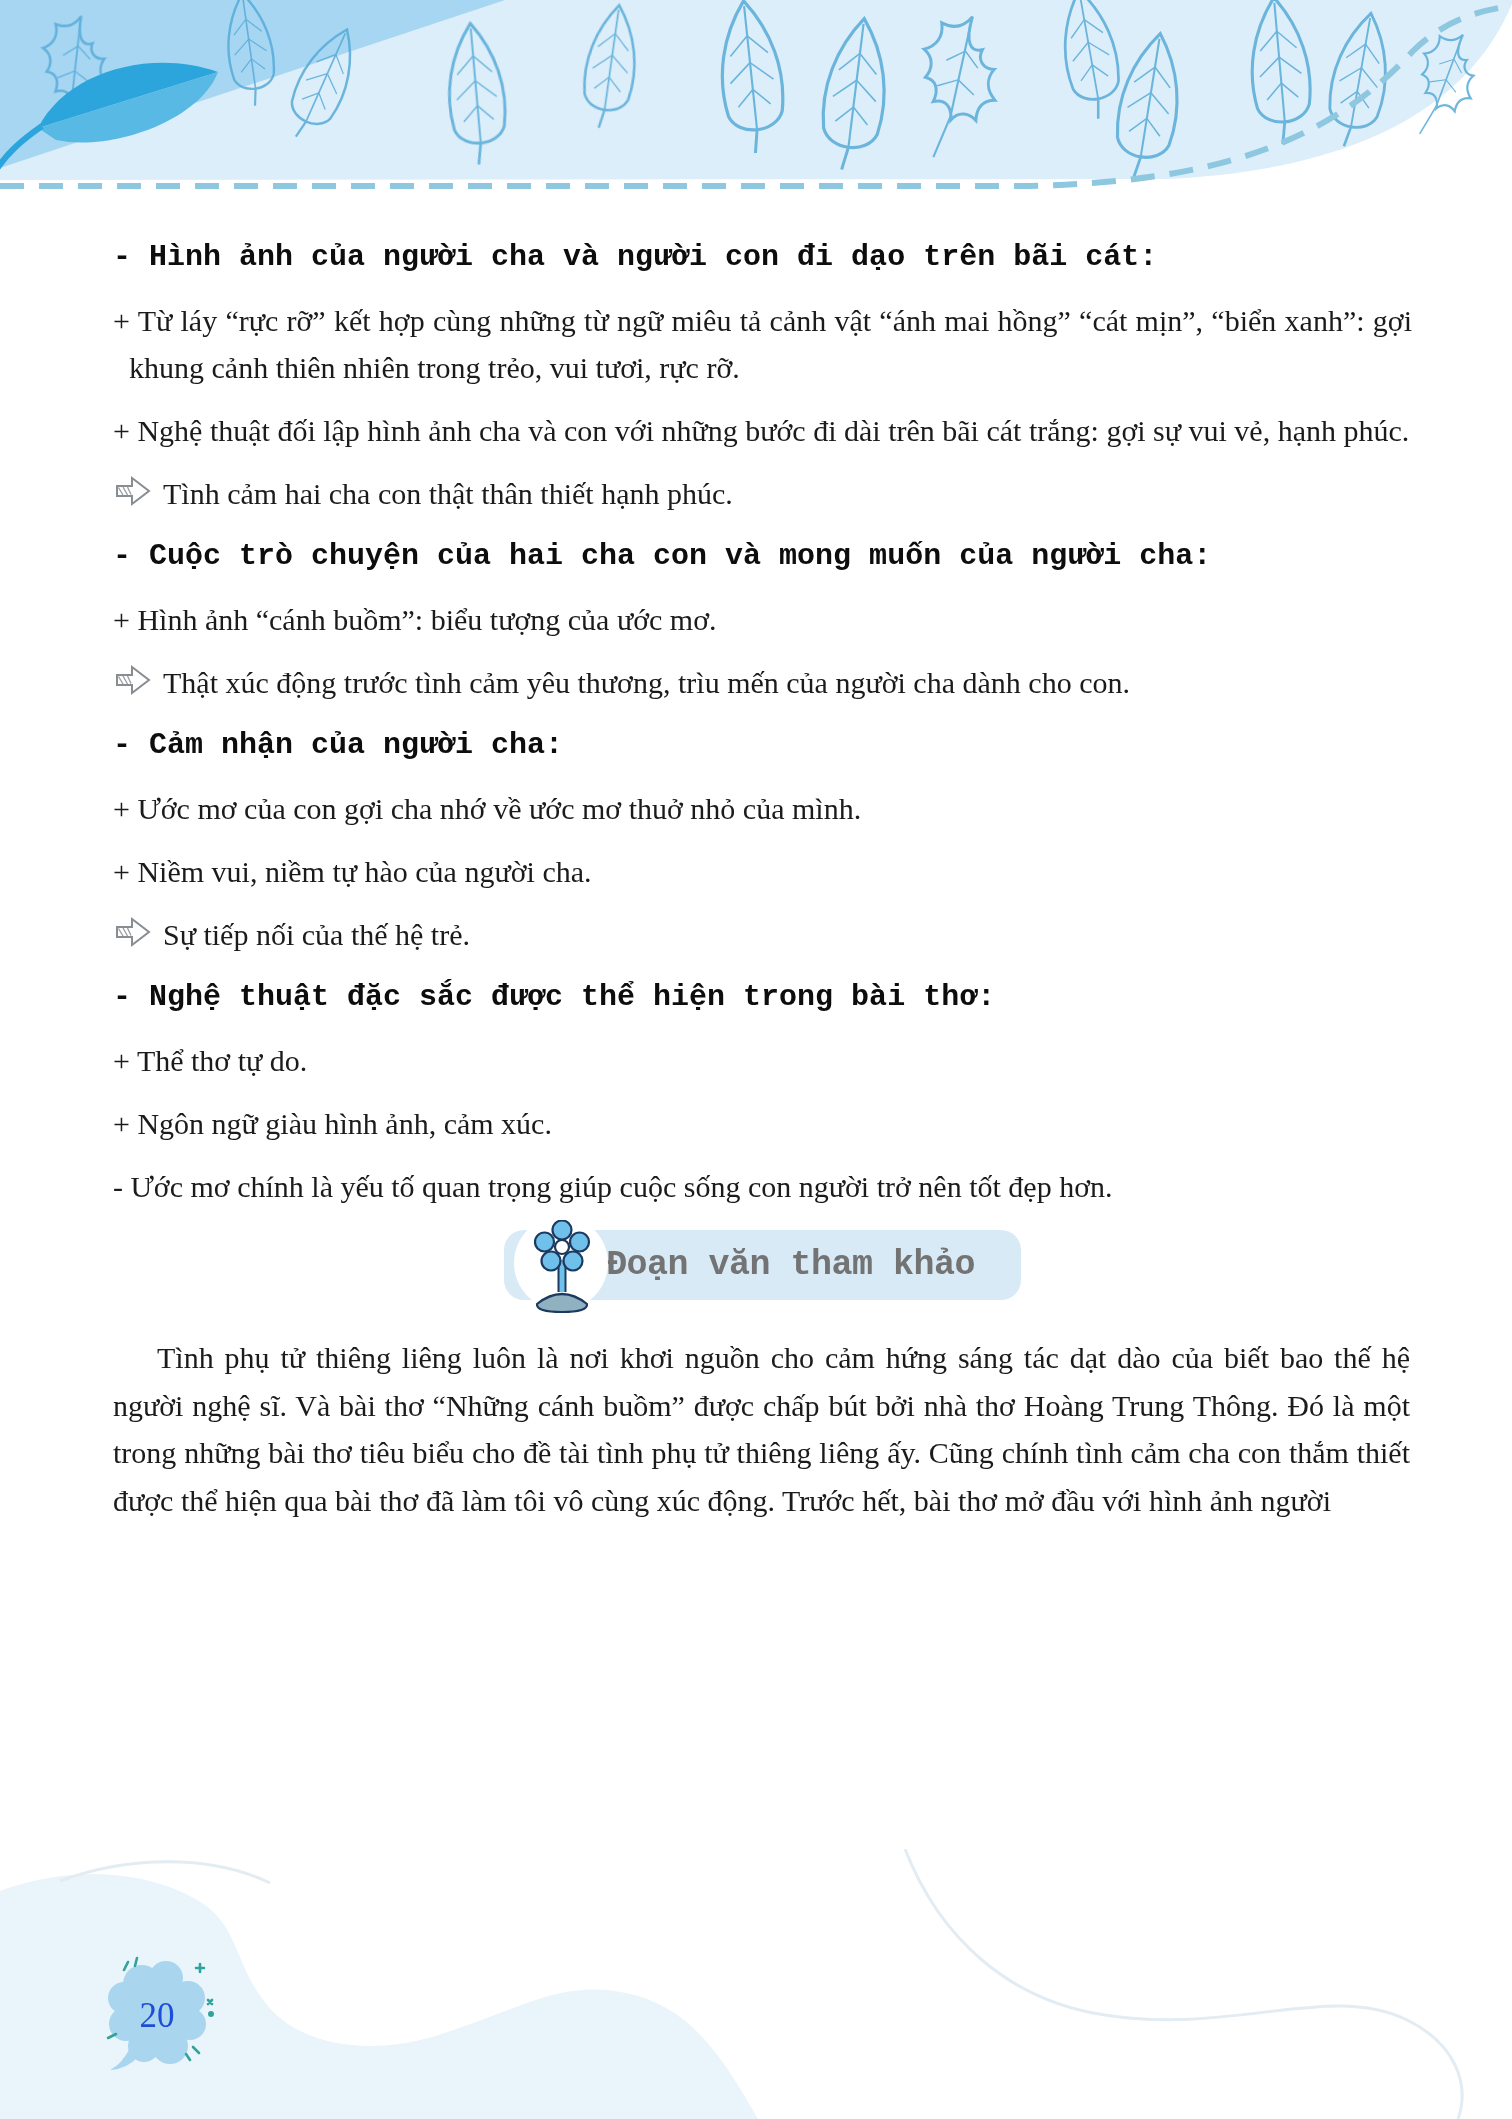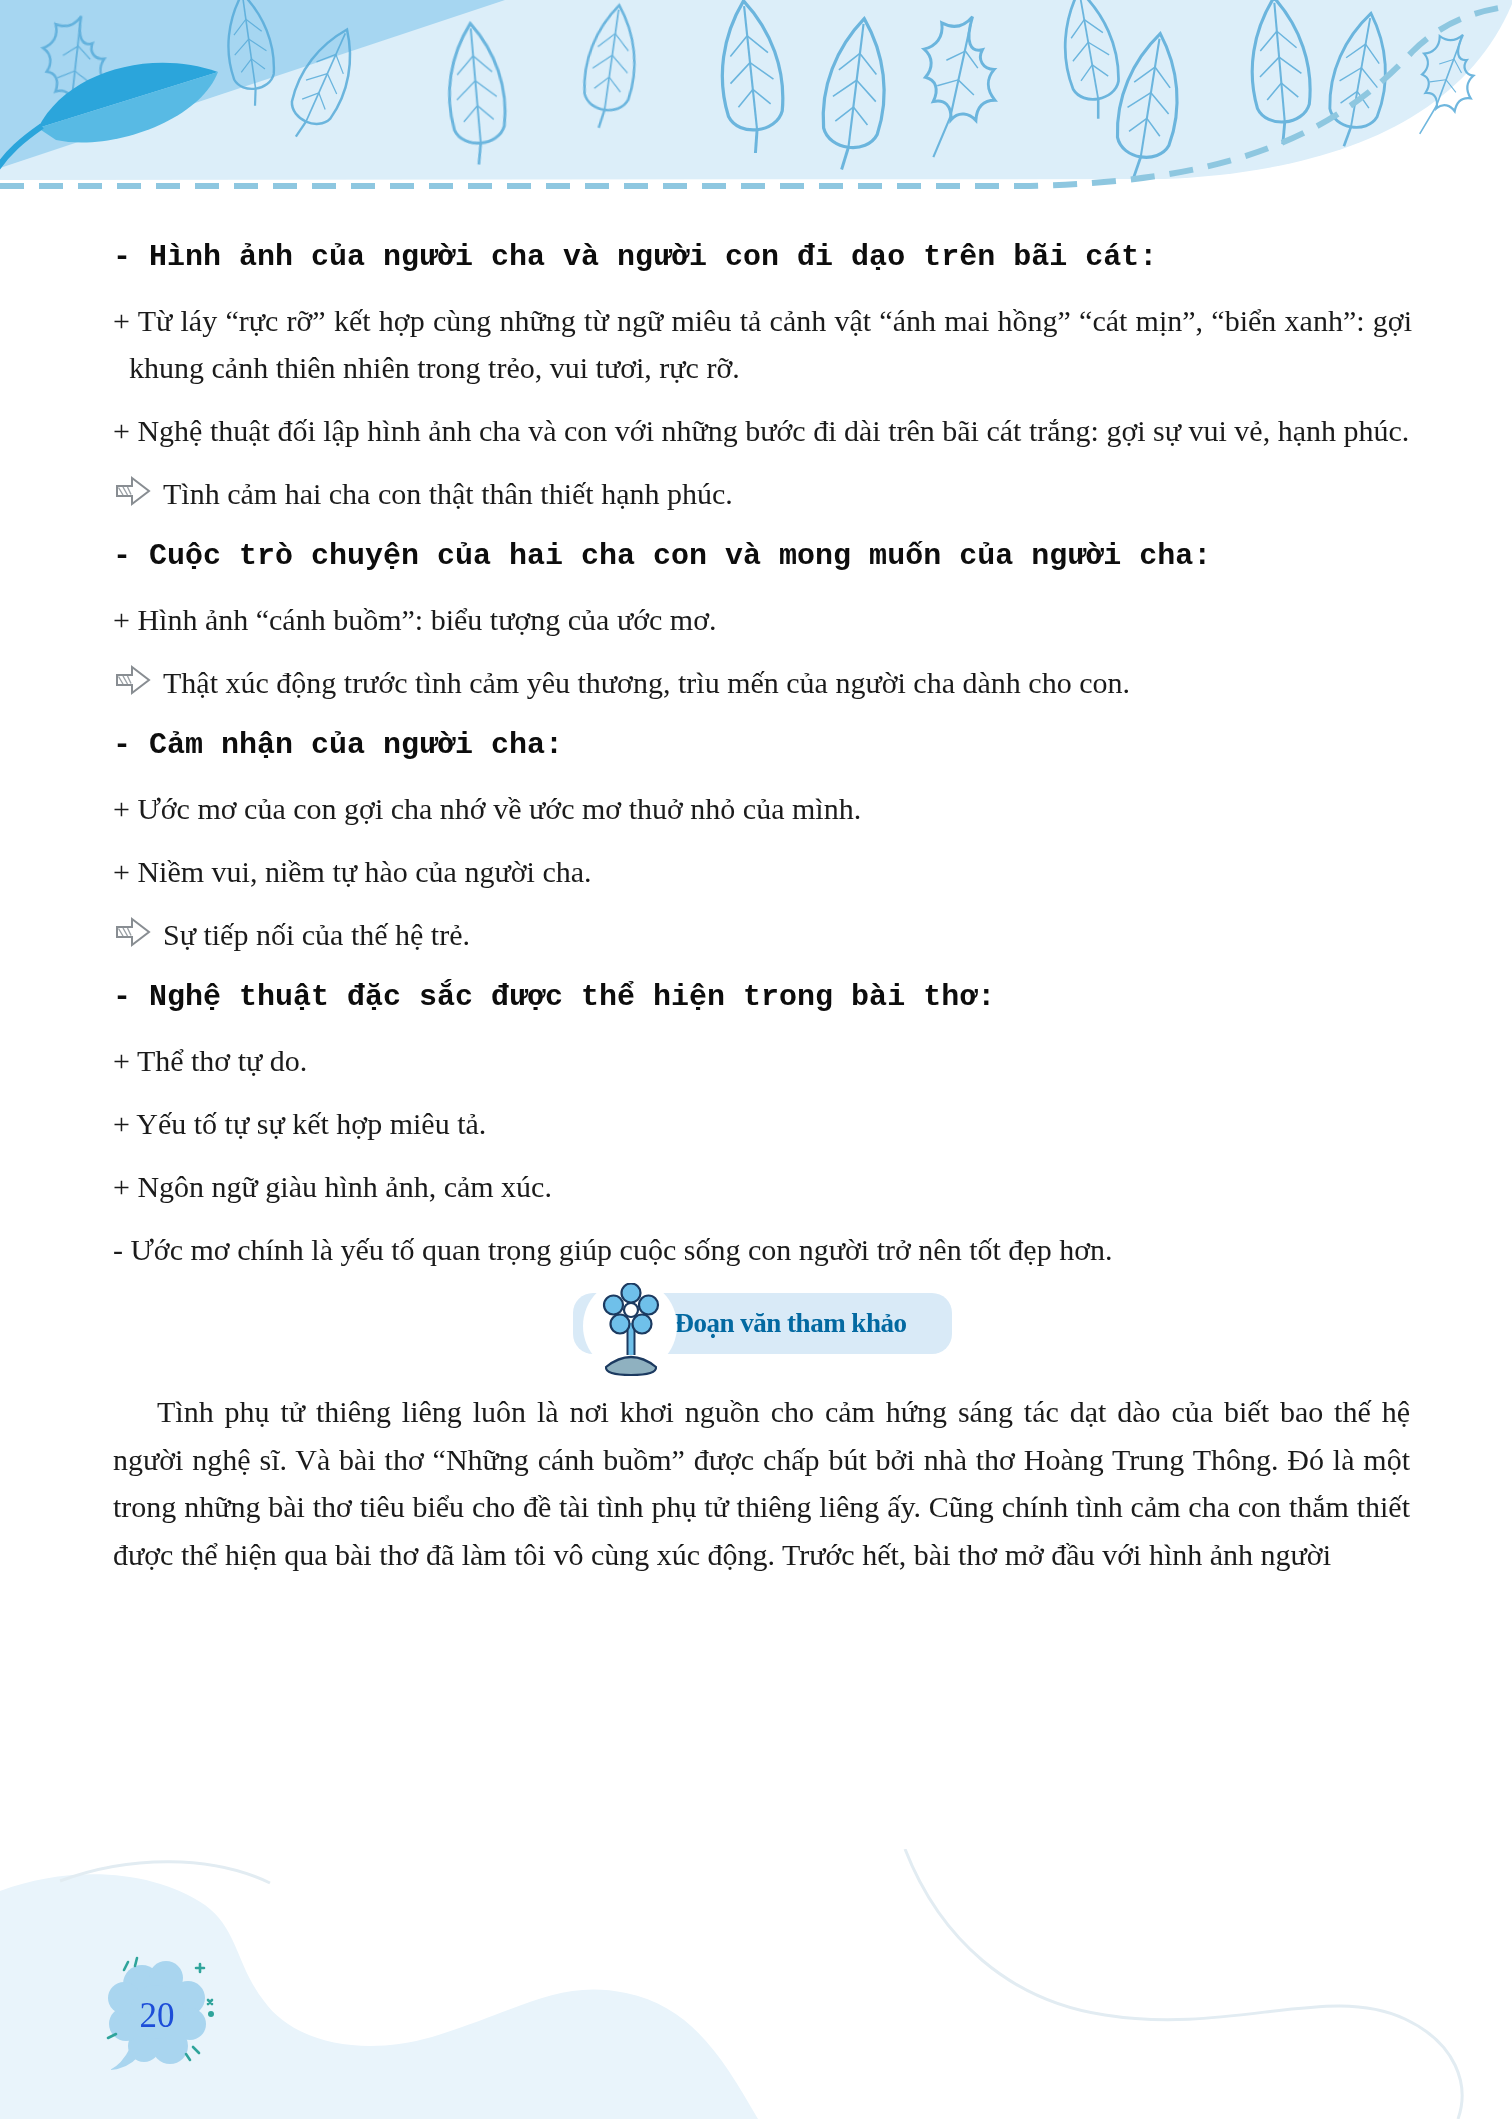--- a/index.html
+++ b/index.html
@@ -28,22 +28,22 @@
   .ar-ic { display:inline-block; vertical-align:-3px; margin:0 10px 0 2px; }
   .lead-k { color:#29ABE2; font-family:"Liberation Sans","DejaVu Sans",sans-serif; font-weight:700; font-size:29px; }
 
   
   .badge-row { text-align:center; margin:20px 0 34px 0; }
   .badge { position:relative; display:inline-block; background:#D9EAF7; border-radius:20px;
            padding:15px 46px 15px 102px; }
   .badge-circle { position:absolute; left:10px; top:-14px; width:94px; height:94px;
                   background:#ffffff; border-radius:50%; }
   .badge-circle svg { position:absolute; left:17px; top:4px; }
-  .badge-label { font-family:Liberation Serif, serif; font-weight:700;
-                 font-size:27px; color:#0369a1; letter-spacing:-0.5px; }
+  .badge-label { font-family:Liberation Mono, monospace; font-weight:700;
+                 font-size:35px; color:#737373; letter-spacing:-0.5px; }
 
   
   .sample { font-size:30px; line-height:47.5px; text-align:justify; text-indent:44px;
             margin-right:2px; }
 
   
   .footer-deco { position:absolute; left:0; bottom:0; width:1512px; height:270px; z-index:0; }
   .page-num { position:absolute; left:100px; top:1952px; width:120px; height:124px; z-index:2; }
   .page-num .num { position:absolute; left:0; top:44px; width:114px; text-align:center;
                    font-size:35px; color:#1d4ed8; }
@@ -130,21 +130,20 @@
 
   <div class="it ar"><svg class="ar-ic" width="38" height="32" viewBox="0 0 38 32">
         <path d="M2,11 L17,11 L17,3 L34,16 L17,29 L17,21 L2,21 Z" fill="none" stroke="#888d92" stroke-width="2"></path>
         <path d="M3.5,12.5 L8,20 M8,12 L12.5,20 M12.5,12 L16,19.5" stroke="#9aa0a5" stroke-width="1.4"></path>
       </svg><span>Sự tiếp nối của thế hệ trẻ.</span></div>
 
   <div class="it h"><span>- Nghệ thuật đặc sắc được thể hiện trong bài thơ:</span></div>
 
   <div class="it p"><span>+ Thể thơ tự do.</span></div>
 
-  <div class="it p"><span>+ Yếu tố tự sự kết hợp miêu tả.</span></div>
 
   <div class="it p"><span>+ Ngôn ngữ giàu hình ảnh, cảm xúc.</span></div>
 
 
 
   <div class="it"><span>- Ước mơ chính là yếu tố quan trọng giúp cuộc sống con người trở nên tốt đẹp hơn.</span></div>
 
   <div class="badge-row">
     <div class="badge">
       <div class="badge-circle">

